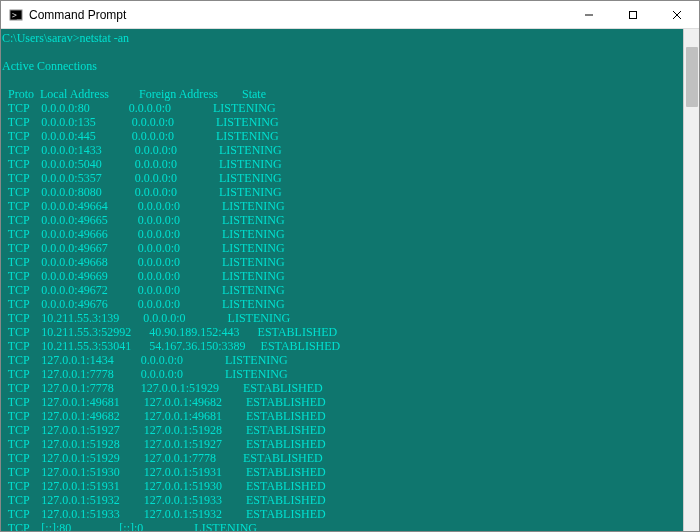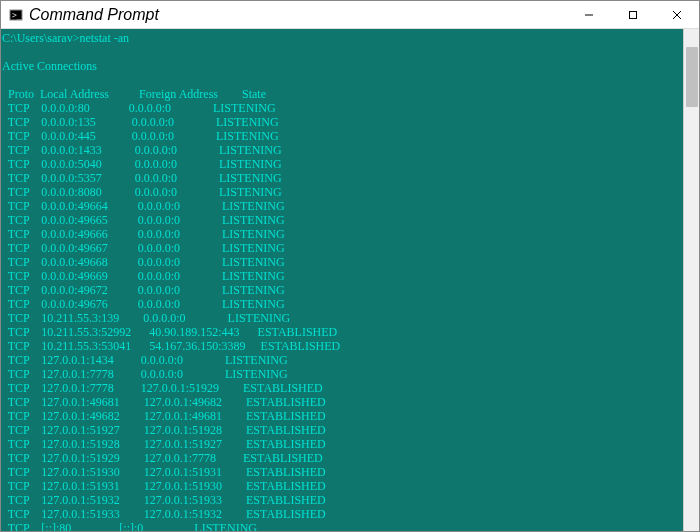--- a/index.html
+++ b/index.html
@@ -34,23 +34,22 @@
       gap: 6px;
     }
     .app-icon {
       width: 14px;
       height: 14px;
       display: flex;
       align-items: center;
       justify-content: center;
     }
     .title-text {
-      font-size: 16px;
+      font-size: 12px;
       color: #000;
-      font-style: italic;
     }
     .window-controls {
       display: flex;
       height: 100%;
     }
     .win-btn {
       width: 44px;
       height: 100%;
       display: flex;
       align-items: center;

